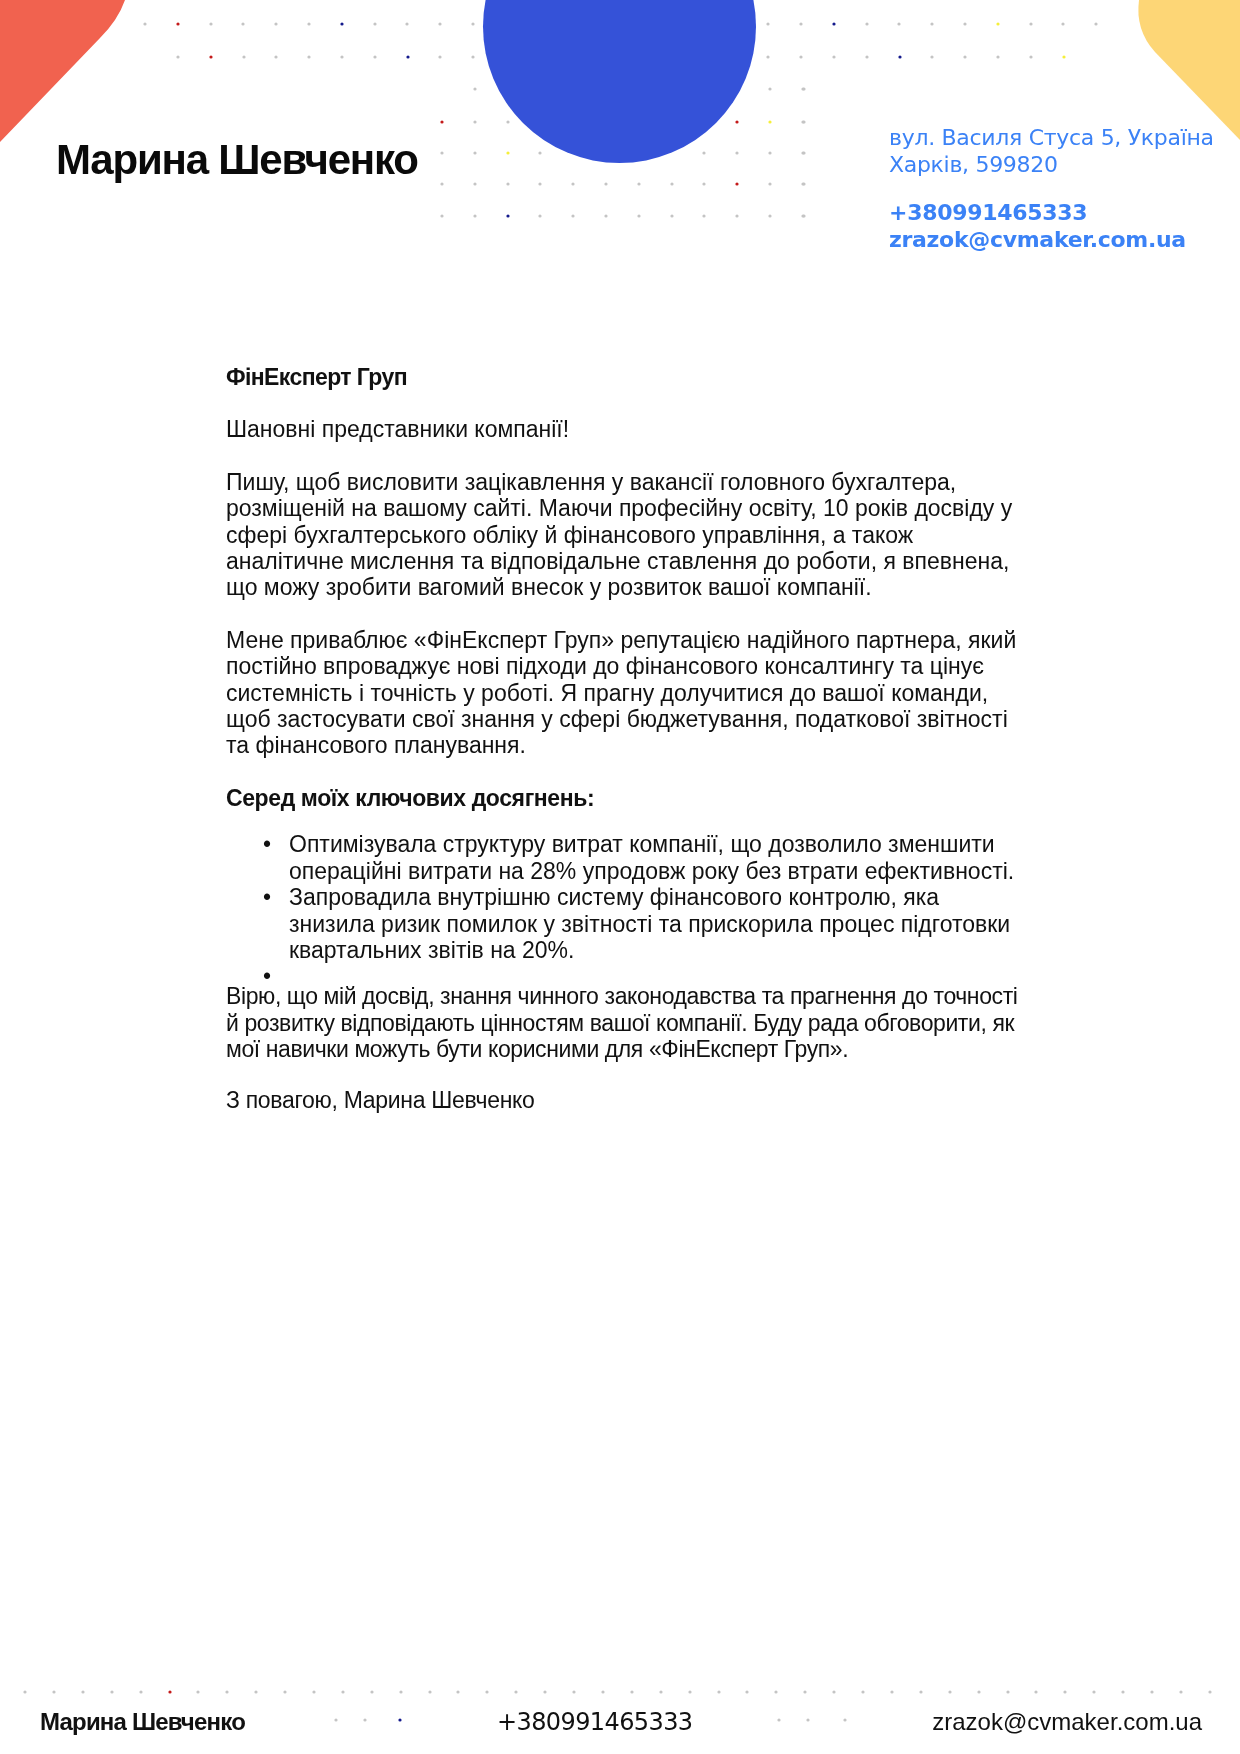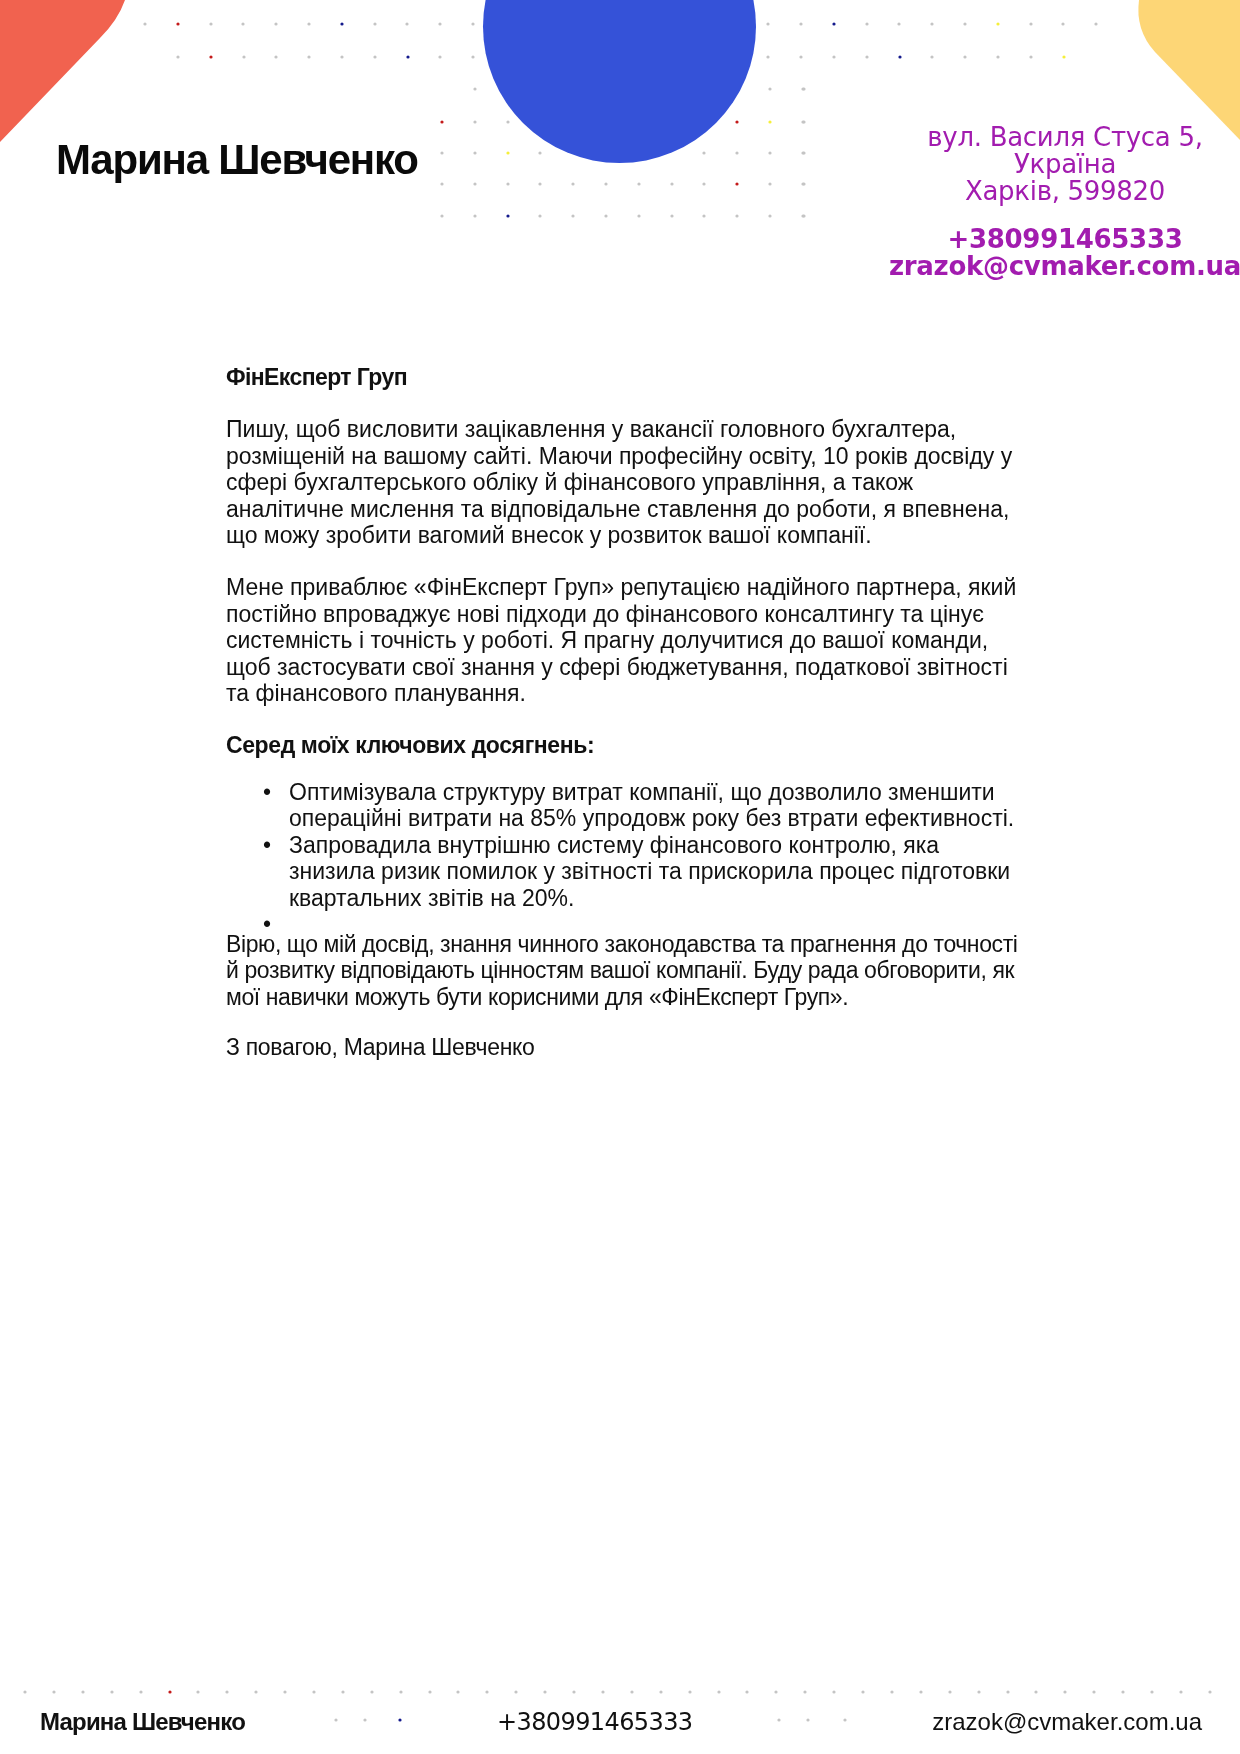--- a/index.html
+++ b/index.html
@@ -14,22 +14,22 @@
   .circle-blue {
     position: absolute; left: 483px; top: -110px; width: 273px; height: 273px;
     border-radius: 50%; background: #3552d8;
   }
   .dots { position: absolute; left: 0; top: 0; width: 1240px; height: 1754px; pointer-events: none; }
   .name-header {
     position: absolute; left: 56px; top: 136px; font-size: 42px; font-weight: bold;
     letter-spacing: -1.2px; color: #0a0a0a;
   }
   .contact {
-    position: absolute; left: 889px; top: 124px; font-size: 26px; line-height: 27px; color: #a21caf;
-    font-family: "DejaVu Sans", sans-serif; letter-spacing: -0.3px; text-align: center;
+    position: absolute; left: 889px; top: 124px; font-size: 22px; line-height: 27px; color: #3b82f6;
+    font-family: "DejaVu Sans", sans-serif; letter-spacing: -0.3px;
   }
   .contact .gap { height: 21px; }
   .contact .bold { font-weight: bold; }
   .letter {
     position: absolute; left: 226px; top: 364px; width: 800px; font-size: 23px; line-height: 26.4px;
     color: #111;
   }
   .company { font-weight: bold; letter-spacing: -0.6px; }
   .date { margin-top: 64px; }
   .greeting { margin-top: 26px; }
@@ -210,27 +210,28 @@
 <div class="contact">
   <div>вул. Василя Стуса 5, Україна</div>
   <div>Харків, 599820</div>
   <div class="gap"></div>
   <div class="bold">+380991465333</div>
   <div class="bold">zrazok@cvmaker.com.ua</div>
 </div>
 
 <div class="letter">
   <div class="company">ФінЕксперт Груп</div>
+  <div class="greeting">Шановні представники компанії!</div>
   <div class="para">Пишу, щоб висловити зацікавлення у вакансії головного бухгалтера, розміщеній на вашому сайті. Маючи професійну освіту, 10 років досвіду у сфері бухгалтерського обліку й фінансового управління, а також аналітичне мислення та відповідальне ставлення до роботи, я впевнена, що можу зробити вагомий внесок у розвиток вашої компанії.</div>
   <div class="para">Мене приваблює «ФінЕксперт Груп» репутацією надійного партнера, який постійно впроваджує нові підходи до фінансового консалтингу та цінує системність і точність у роботі. Я прагну долучитися до вашої команди, щоб застосувати свої знання у сфері бюджетування, податкової звітності та фінансового планування.</div>
   <div class="subhead">Серед моїх ключових досягнень:</div>
   <ul class="ach">
     <li>
       <span class="bullet">•</span>
-      <span>Оптимізувала структуру витрат компанії, що дозволило зменшити операційні витрати на 85% упродовж року без втрати ефективності.</span>
+      <span>Оптимізувала структуру витрат компанії, що дозволило зменшити операційні витрати на 28% упродовж року без втрати ефективності.</span>
     </li>
     <li>
       <span class="bullet">•</span>
       <span>Запровадила внутрішню систему фінансового контролю, яка знизила ризик помилок у звітності та прискорила процес підготовки квартальних звітів на 20%.</span>
     </li>
     <li>
       <span class="bullet">•</span>
     </li>
   </ul>
   <div class="closing-para">Вірю, що мій досвід, знання чинного законодавства та прагнення до точності й розвитку відповідають цінностям вашої компанії. Буду рада обговорити, як мої навички можуть бути корисними для «ФінЕксперт Груп».</div>

